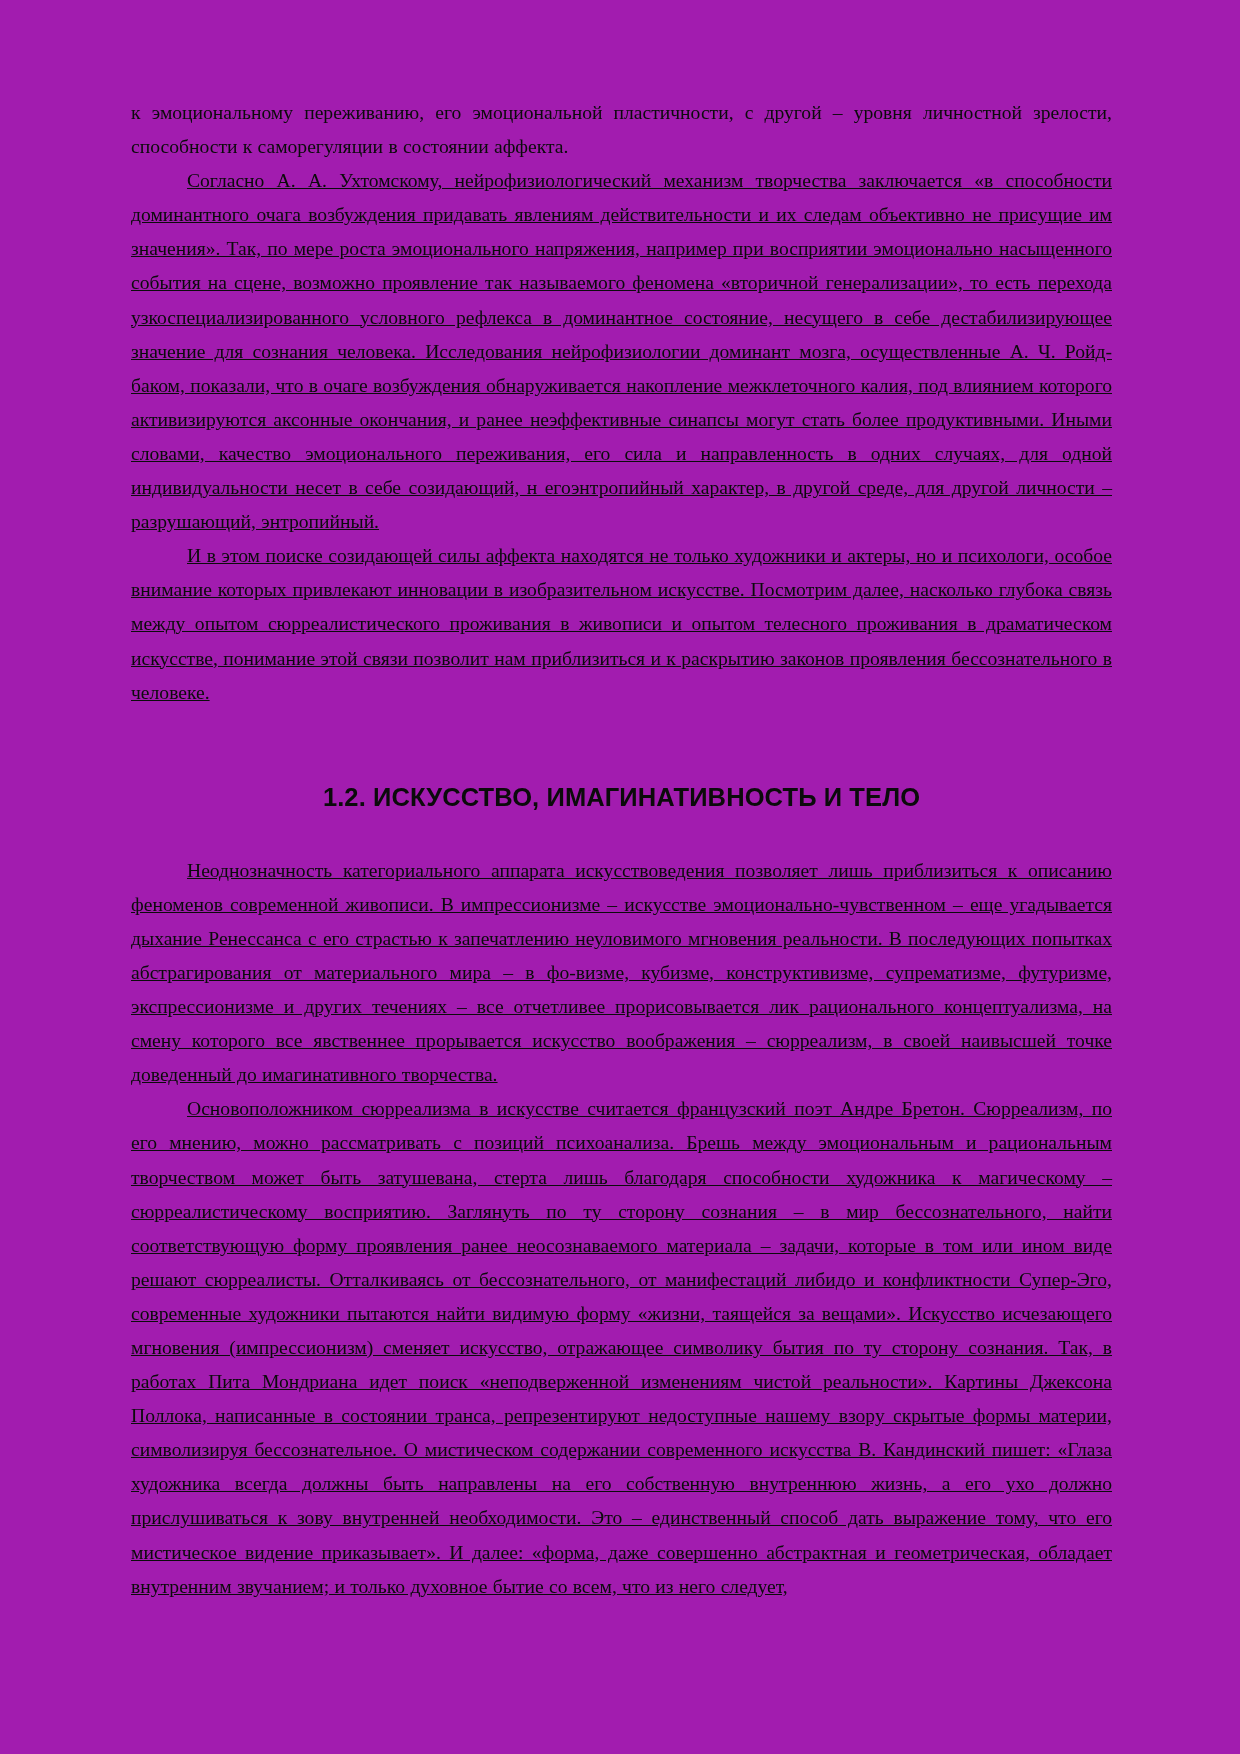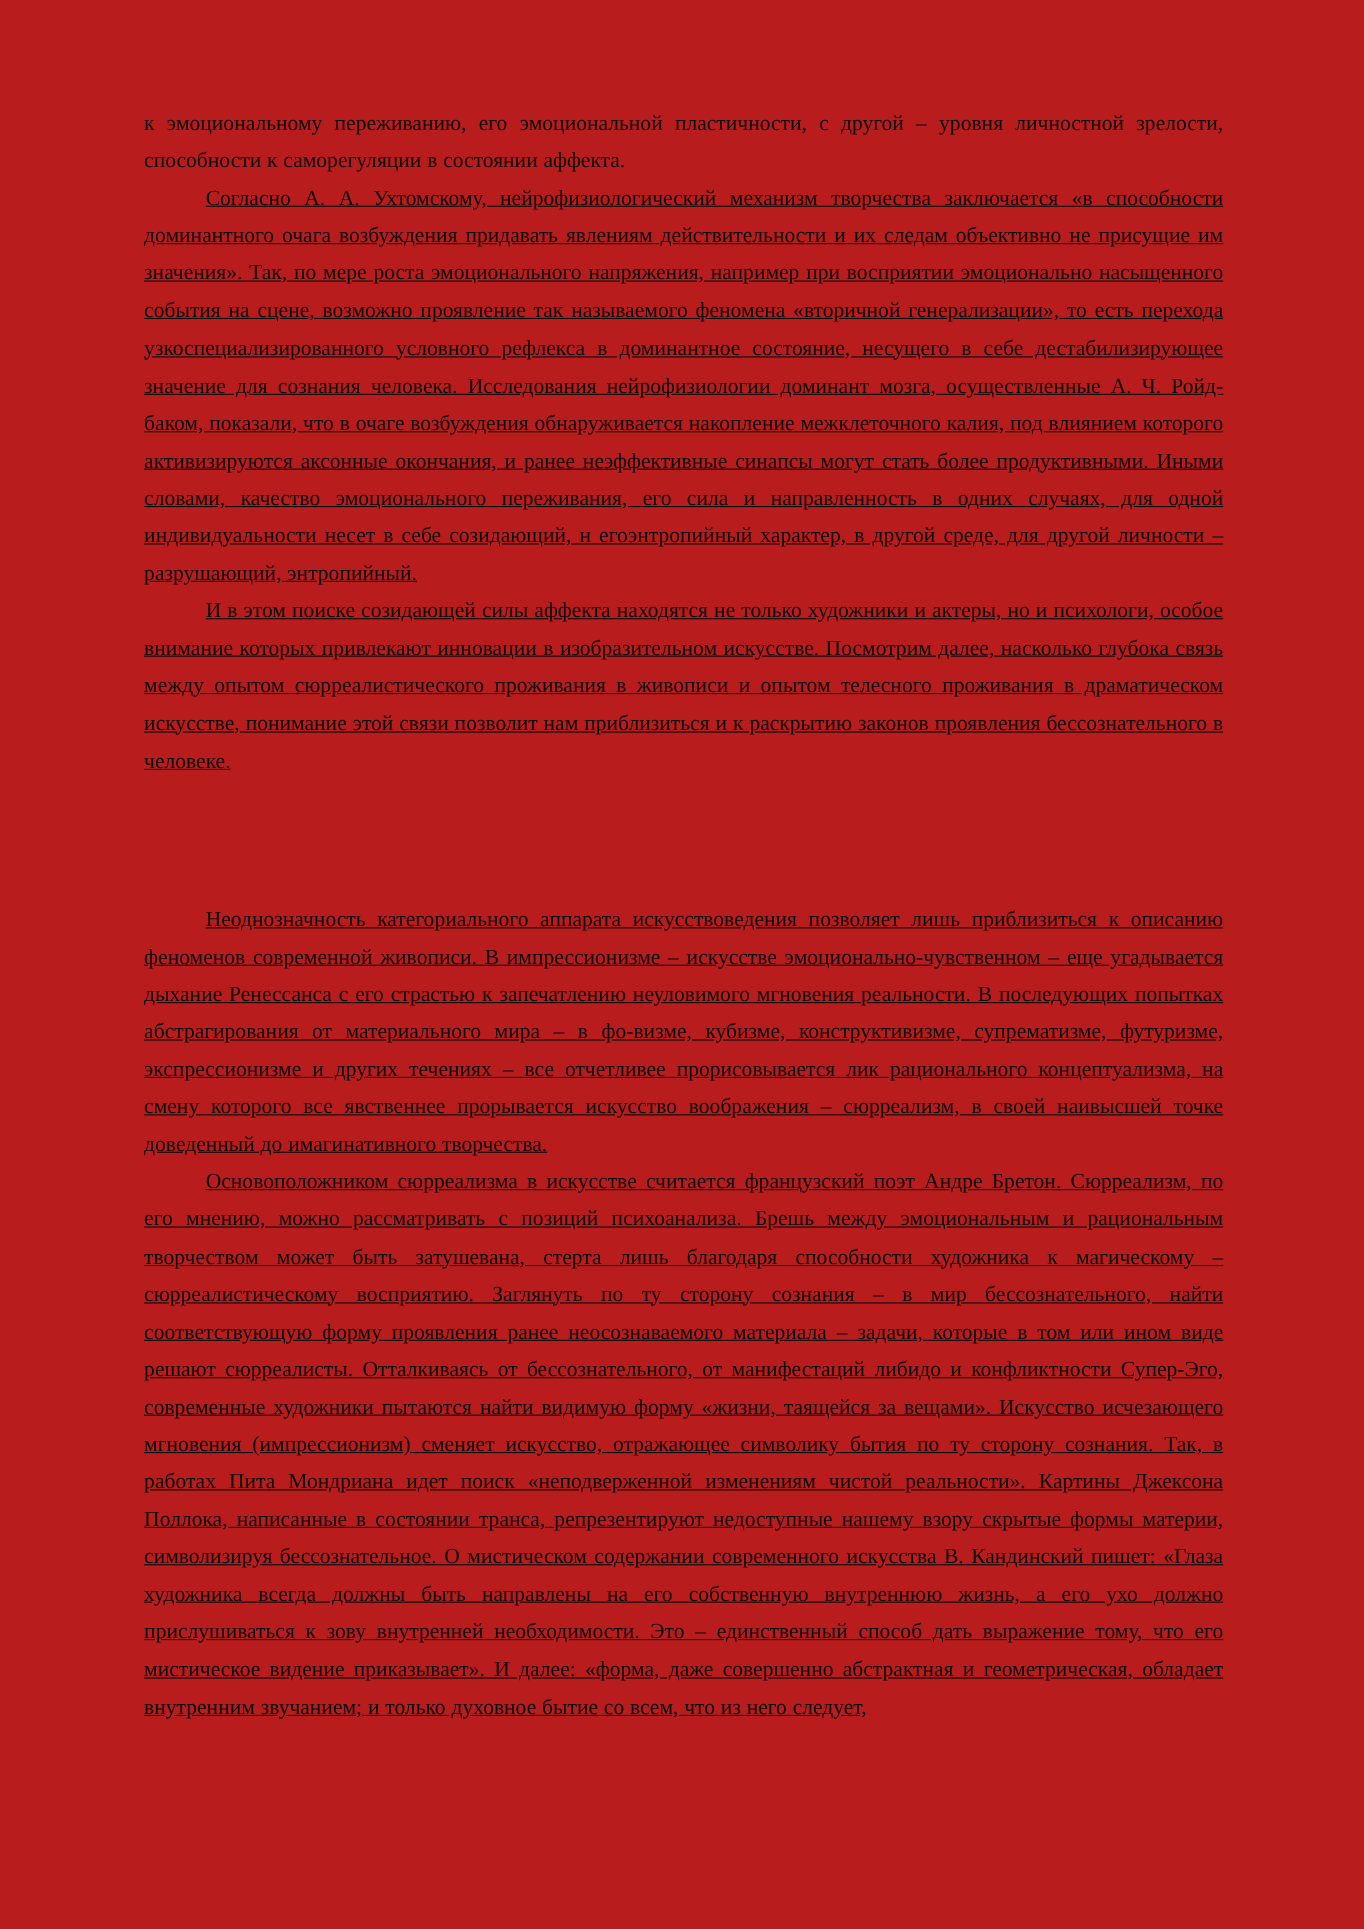--- a/index.html
+++ b/index.html
@@ -4,21 +4,21 @@
 <style>
   html, body {
     margin: 0;
     padding: 0;
     background: #ffffff;
   }
   .page {
     position: relative;
     width: 1240px;
     height: 1754px;
-    background: #b91c1c;
+    background: #a21caf;
     overflow: hidden;
     box-sizing: border-box;
   }
   .content {
     position: absolute;
     left: 131px;
     top: 96px;
     width: 981px;
   }
   p.para {
@@ -60,20 +60,21 @@
   <div class="content">
 
     <p class="para">к эмоциональному переживанию, его эмоциональной пластичности, с другой – уровня личностной зрелости, способности к саморегуляции в состоянии аффекта.</p>
 
     <p class="para indent">Согласно А. А. Ухтомскому, нейрофизиологический механизм творчества заключается «в способности доминантного очага возбуждения придавать явлениям действительности и их следам объективно не присущие им значения». Так, по мере роста эмоционального напряжения, например при восприятии эмоционально насыщенного события на сцене, возможно проявление так называемого феномена «вторичной генерализации», то есть перехода узкоспециализированного условного рефлекса в доминантное состояние, несущего в себе дестабилизирующее значение для сознания человека. Исследования нейрофизиологии доминант мозга, осуществленные А. Ч. Ройд-баком, показали, что в очаге возбуждения обнаруживается накопление межклеточного калия, под влиянием которого активизируются аксонные окончания, и ранее неэффективные синапсы могут стать более продуктивными. Иными словами, качество эмоционального переживания, его сила и направленность в одних случаях, для одной индивидуальности несет в себе созидающий, н егоэнтропийный характер, в другой среде, для другой личности – разрушающий, энтропийный.</p>
 
     <p class="para indent">И в этом поиске созидающей силы аффекта находятся не только художники и актеры, но и психологи, особое внимание которых привлекают инновации в изобразительном искусстве. Посмотрим далее, насколько глубока связь между опытом сюрреалистического проживания в живописи и опытом телесного проживания в драматическом искусстве, понимание этой связи позволит нам приблизиться и к раскрытию законов проявления бессознательного в человеке.</p>
 
     <div class="gap-before-heading"></div>
 
+    <h2 class="section-heading">1.2. ИСКУССТВО, ИМАГИНАТИВНОСТЬ И ТЕЛО</h2>
 
     <div class="gap-after-heading"></div>
 
     <p class="para indent">Неоднозначность категориального аппарата искусствоведения позволяет лишь приблизиться к описанию феноменов современной живописи. В импрессионизме – искусстве эмоционально-чувственном – еще угадывается дыхание Ренессанса с его страстью к запечатлению неуловимого мгновения реальности. В последующих попытках абстрагирования от материального мира – в фо-визме, кубизме, конструктивизме, супрематизме, футуризме, экспрессионизме и других течениях – все отчетливее прорисовывается лик рационального концептуализма, на смену которого все явственнее прорывается искусство воображения – сюрреализм, в своей наивысшей точке доведенный до имагинативного творчества.</p>
 
     <p class="para indent">Основоположником сюрреализма в искусстве считается французский поэт Андре Бретон. Сюрреализм, по его мнению, можно рассматривать с позиций психоанализа. Брешь между эмоциональным и рациональным творчеством может быть затушевана, стерта лишь благодаря способности художника к магическому – сюрреалистическому восприятию. Заглянуть по ту сторону сознания – в мир бессознательного, найти соответствующую форму проявления ранее неосознаваемого материала – задачи, которые в том или ином виде решают сюрреалисты. Отталкиваясь от бессознательного, от манифестаций либидо и конфликтности Супер-Эго, современные художники пытаются найти видимую форму «жизни, таящейся за вещами». Искусство исчезающего мгновения (импрессионизм) сменяет искусство, отражающее символику бытия по ту сторону сознания. Так, в работах Пита Мондриана идет поиск «неподверженной изменениям чистой реальности». Картины Джексона Поллока, написанные в состоянии транса, репрезентируют недоступные нашему взору скрытые формы материи, символизируя бессознательное. О мистическом содержании современного искусства В. Кандинский пишет: «Глаза художника всегда должны быть направлены на его собственную внутреннюю жизнь, а его ухо должно прислушиваться к зову внутренней необходимости. Это – единственный способ дать выражение тому, что его мистическое видение приказывает». И далее: «форма, даже совершенно абстрактная и геометрическая, обладает внутренним звучанием; и только духовное бытие со всем, что из него следует,</p>
 
   </div>
 </div>
 

